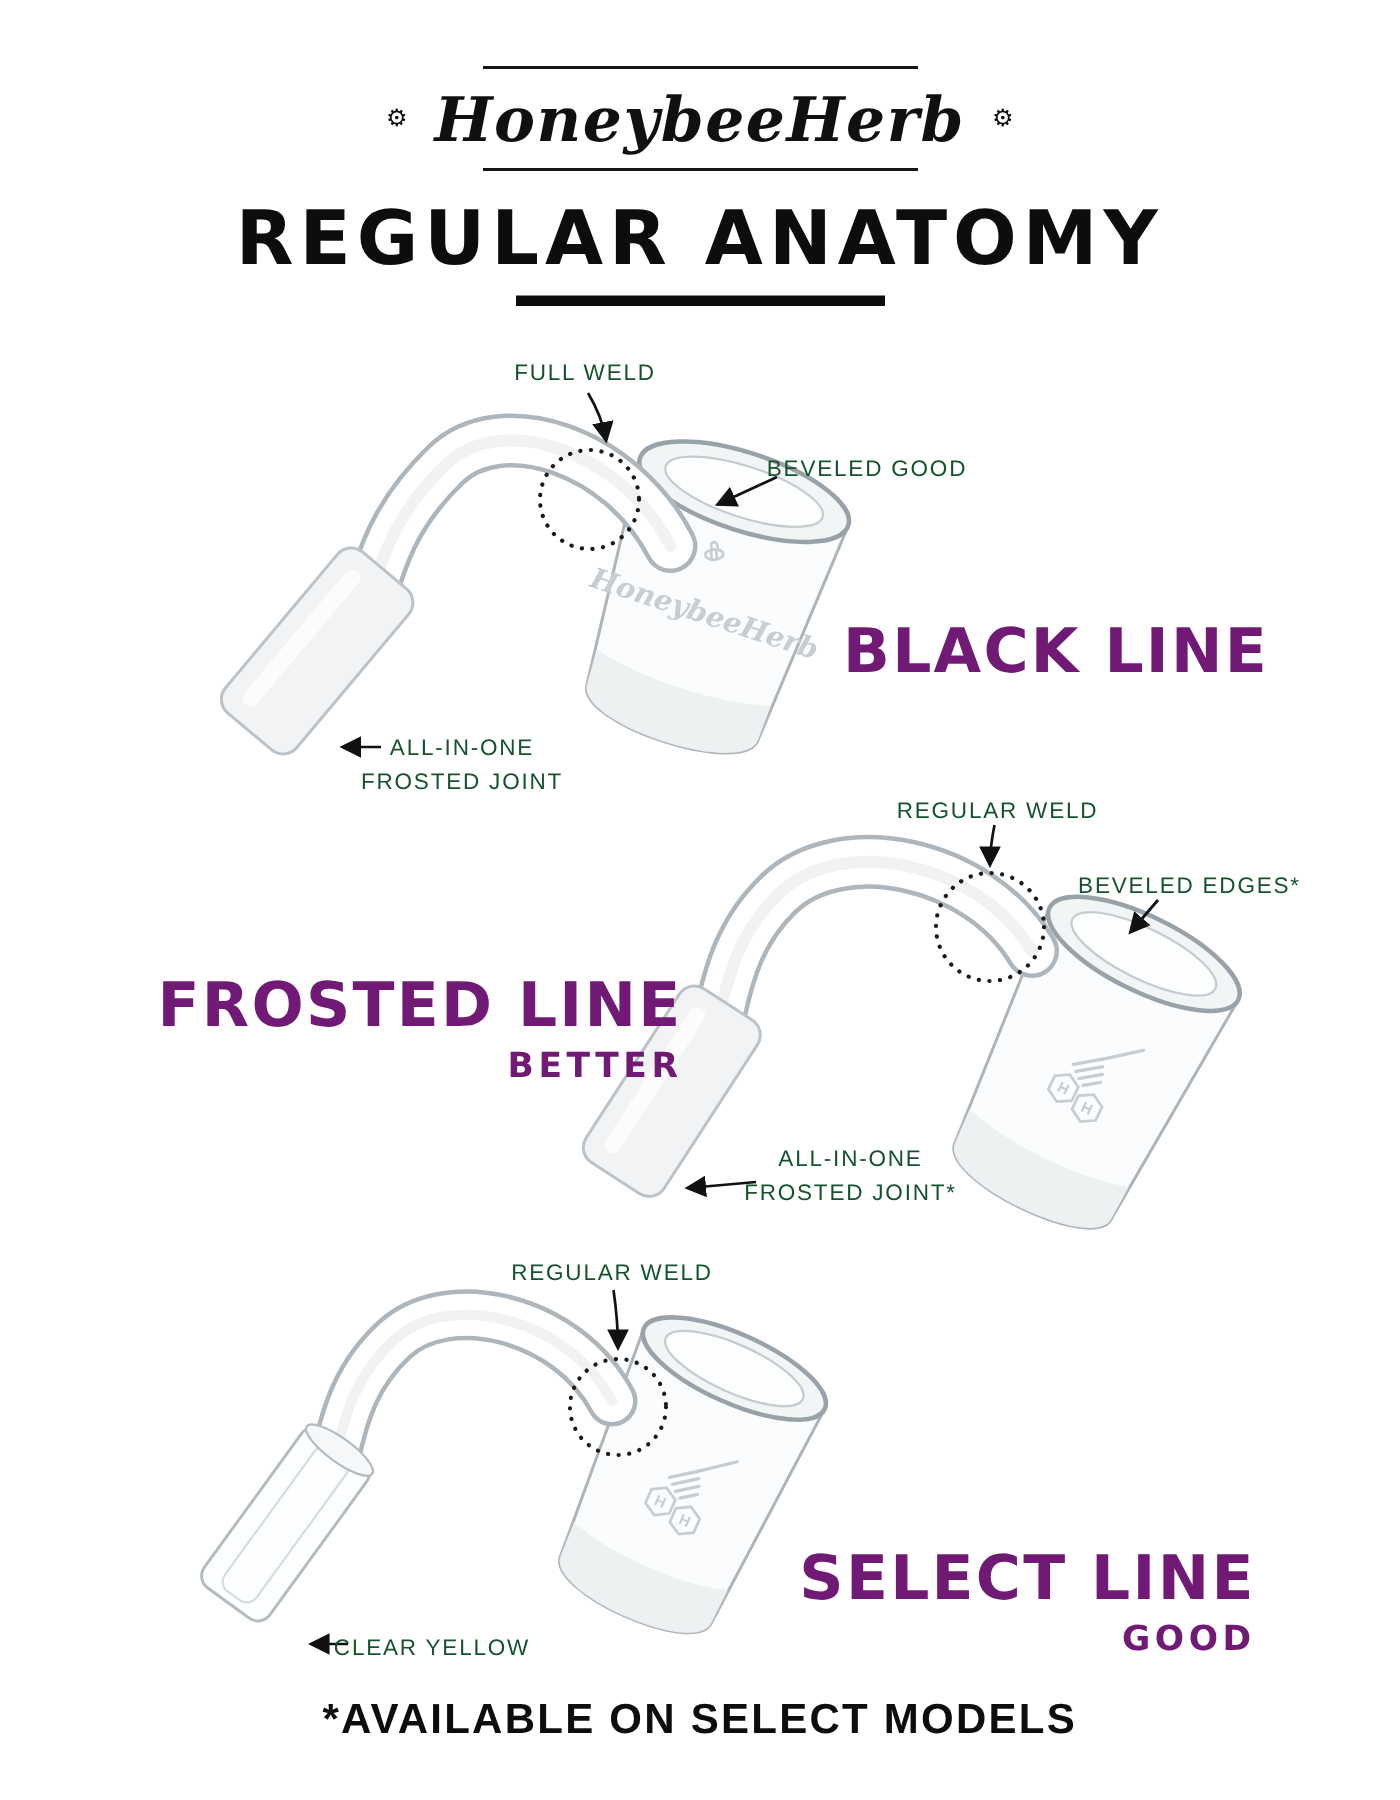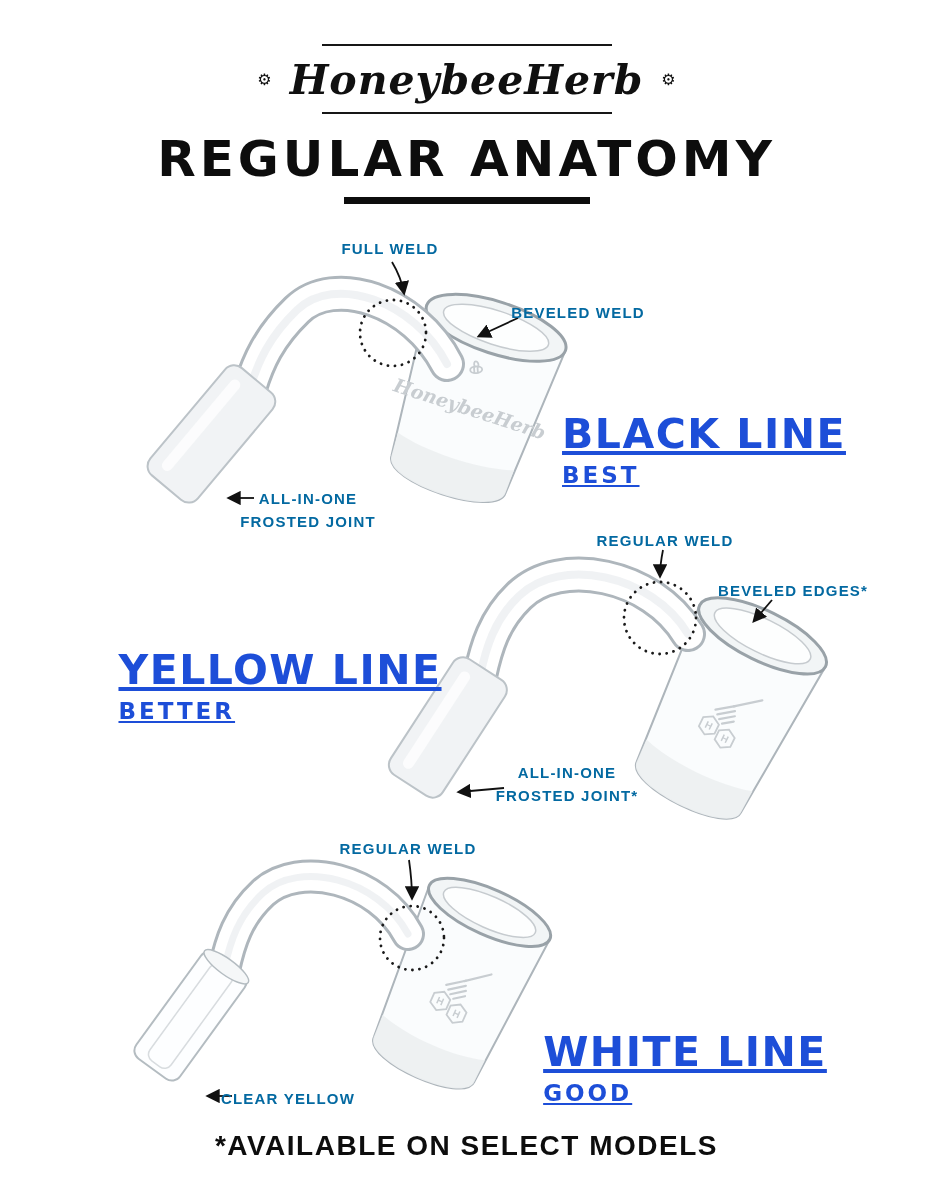--- a/index.html
+++ b/index.html
@@ -18,23 +18,23 @@
            font-family:"DejaVu Sans", sans-serif; font-weight:bold; font-size:50px; letter-spacing:4px; }
   .title-underline { position:absolute; top:197px; left:344px; width:246px; height:7px; background:#0d0d0d; }
 
   .sec { position:absolute; left:0; width:933px; }
   .sec-black  { top:230px; height:330px; }
   .sec-yellow { top:520px; height:310px; }
   .sec-white  { top:830px; height:300px; }
   .sec svg { position:absolute; top:0; left:0; }
 
   .lbl { position:absolute; transform:translateX(-50%); white-space:nowrap; text-align:center;
-         font-weight:bold; font-size:15px; letter-spacing:1.2px; color:#0369a1; line-height:1.5; }
-
-  .tier { position:absolute; transform:translateX(-50%); text-align:left; color:#1d4ed8;text-decoration:underline; }
+         font-weight:normal; font-size:15px; letter-spacing:1.2px; color:#14532d; line-height:1.5; }
+
+  .tier { position:absolute; transform:translateX(-50%); text-align:right; color:#701a75; }
   .tier-name  { font-family:"DejaVu Sans", sans-serif; font-weight:bold; font-size:41px; letter-spacing:1.5px; white-space:nowrap; line-height:1.1; }
   .tier-grade { font-family:"DejaVu Sans", sans-serif; font-weight:bold; font-size:23px; letter-spacing:3px; margin-top:5px; }
 
   .footnote { position:absolute; top:1130px; left:0; width:100%; text-align:center;
               font-weight:bold; font-size:28px; letter-spacing:1.5px; }
 
   .arrow { fill:none; stroke:#111; stroke-width:1.8px; }
   .weld-circle { fill:none; stroke:#1a1a1a; stroke-width:2.8px; stroke-dasharray:0.1 7; stroke-linecap:round; }
 </style>
 </head>
@@ -89,28 +89,27 @@
         <rect x="-19" y="2" width="11" height="116" rx="5.5" fill="#ffffff" opacity="0.75"></rect>
       </g>
 
       <circle class="weld-circle" cx="393" cy="103" r="33"></circle>
       <path class="arrow" d="M392 32 C398 42 402 52 404 63" marker-end="url(#ah1)"></path>
       <path class="arrow" d="M518 88 L479 106" marker-end="url(#ah1)"></path>
       <path class="arrow" d="M254 268 L229 268" marker-end="url(#ah1)"></path>
     </svg>
 
     <div class="lbl" style="left:390px; top:8px;">FULL WELD</div>
-    <div class="lbl" style="left:578px; top:72px;">BEVELED WELD</div>
+    <div class="lbl" style="left:578px; top:72px;">BEVELED GOOD</div>
     <div class="lbl" style="left:308px; top:258px;">
       <div>ALL-IN-ONE</div>
       <div>FROSTED JOINT</div>
     </div>
     <div class="tier" style="left:704px; top:182px;">
       <div class="tier-name">BLACK LINE</div>
-      <div class="tier-grade">BEST</div>
     </div>
   </div>
 
   <div class="sec sec-yellow">
     <svg width="933" height="310" viewBox="0 0 933 310">
       <defs>
         <marker id="ah2" markerWidth="8" markerHeight="8" refX="6.5" refY="4" orient="auto">
           <path d="M0,0 L8,4 L0,8 Z" fill="#111"></path>
         </marker>
       </defs>
@@ -153,21 +152,21 @@
 
       <circle class="weld-circle" cx="660" cy="98" r="36"></circle>
       <path class="arrow" d="M663 30 C661 40 660 48 660 56" marker-end="url(#ah2)"></path>
       <path class="arrow" d="M772 80 L754 101" marker-end="url(#ah2)"></path>
       <path class="arrow" d="M504 268 L459 272" marker-end="url(#ah2)"></path>
     </svg>
 
     <div class="lbl" style="left:665px; top:10px;">REGULAR WELD</div>
     <div class="lbl" style="left:793px; top:60px;">BEVELED EDGES*</div>
     <div class="tier" style="left:280px; top:128px;">
-      <div class="tier-name">YELLOW LINE</div>
+      <div class="tier-name">FROSTED LINE</div>
       <div class="tier-grade">BETTER</div>
     </div>
     <div class="lbl" style="left:567px; top:242px;">
       <div>ALL-IN-ONE</div>
       <div>FROSTED JOINT*</div>
     </div>
   </div>
 
   <div class="sec sec-white">
     <svg width="933" height="300" viewBox="0 0 933 300">
@@ -215,20 +214,20 @@
       </g>
 
       <circle class="weld-circle" cx="412" cy="108" r="32"></circle>
       <path class="arrow" d="M409 30 C411 44 412 56 412 68" marker-end="url(#ah3)"></path>
       <path class="arrow" d="M232 266 L208 266" marker-end="url(#ah3)"></path>
     </svg>
 
     <div class="lbl" style="left:408px; top:8px;">REGULAR WELD</div>
     <div class="lbl" style="left:288px; top:258px;">CLEAR YELLOW</div>
     <div class="tier" style="left:685px; top:200px;">
-      <div class="tier-name">WHITE LINE</div>
+      <div class="tier-name">SELECT LINE</div>
       <div class="tier-grade">GOOD</div>
     </div>
   </div>
 
   <div class="footnote">*AVAILABLE ON SELECT MODELS</div>
 
 </div>
 
 </body></html>

